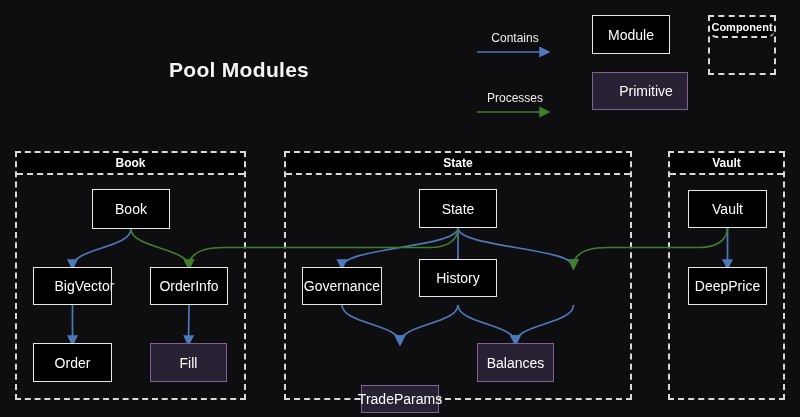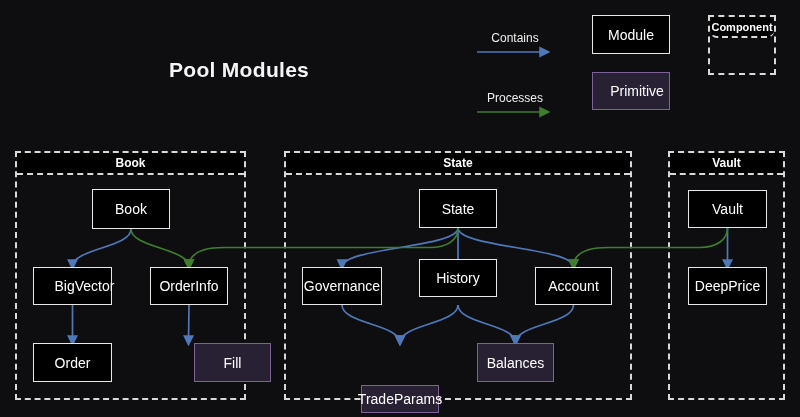--- a/index.html
+++ b/index.html
@@ -23,21 +23,21 @@
     position: absolute; box-sizing: border-box;
     display: flex; align-items: center; justify-content: center;
     background: #000000; border: 1.5px solid #e8e8e8;
     font-size: 14px; color: #ffffff; white-space: nowrap;
   }
   .node.primitive {
     background: var(--primitive-fill, #282033);
     border-color: var(--primitive-border, #7d6296);
   }
   .sample-module    { left: 592px; top: 15px; width: 78px; height: 39px; }
-  .sample-primitive { left: 592px; top: 72px; width: 78px; height: 38px; padding-left: 12px; }
+  .sample-primitive { left: 592px; top: 72px; width: 96px; height: 38px; padding-left: 12px; }
   .component-sample {
     left: 708px; top: 15px; width: 68px; height: 60px;
     box-sizing: border-box; border: 2px dashed #d9d9d9; background: transparent;
   }
   .component-title {
     height: 19px; background: #000000; border-bottom: 2px dashed #d9d9d9;
     display: flex; align-items: center; justify-content: center;
     font-size: 11px; font-weight: bold; color: #ffffff; overflow: hidden; border-radius: 7px;
   }
   .component-body { height: 37px; }
@@ -111,22 +111,21 @@
       <path d="M458,228 C458,241 446,247.5 430,247.5 L224,247.5 C203,247.5 189,253 189,267" class="edge processes" marker-end="url(#arrow-processes)"></path>
       <path d="M727.5,228 C727.5,240 716,247.5 700,247.5 L608,247.5 C588,247.5 573.5,253 573.5,267" class="edge processes" marker-end="url(#arrow-processes)"></path>
       <path d="M477,52 L547,52" class="edge contains" marker-end="url(#arrow-contains)"></path>
       <path d="M477,112 L547,112" class="edge processes" marker-end="url(#arrow-processes)"></path>
     </svg>
 
 <div class="node module" style="left: 92px; top: 189px; width: 78px; height: 40px;">Book</div>
     <div class="node module" style="left: 33px; top: 267px; width: 79px; height: 38px; padding-left: 24px;">BigVector</div>
     <div class="node module" style="left: 150px; top: 267px; width: 78px; height: 38px;">OrderInfo</div>
     <div class="node module" style="left: 33px; top: 343px; width: 79px; height: 39px;">Order</div>
-    <div class="node primitive" style="left: 150px; top: 343px; width: 77px; height: 39px; margin-left: 44px;">Fill</div>
+    <div class="node primitive" style="left: 150px; top: 343px; width: 77px; height: 39px;">Fill</div>
     <div class="node module" style="left: 419px; top: 189px; width: 78px; height: 39px;">State</div>
     <div class="node module" style="left: 302px; top: 267px; width: 80px; height: 38px;">Governance</div>
     <div class="node module" style="left: 419px; top: 259px; width: 78px; height: 38px;">History</div>
-    <div class="node module" style="left: 535px; top: 267px; width: 77px; height: 38px;">Account</div>
     <div class="node primitive" style="left: 361px; top: 343px; width: 78px; height: 28px; margin-top: 42px;">TradeParams</div>
     <div class="node primitive" style="left: 477px; top: 343px; width: 77px; height: 39px;">Balances</div>
     <div class="node module" style="left: 688px; top: 190px; width: 79px; height: 38px;">Vault</div>
     <div class="node module" style="left: 688px; top: 267px; width: 79px; height: 38px;">DeepPrice</div>
   </div>
 
 </body></html>

